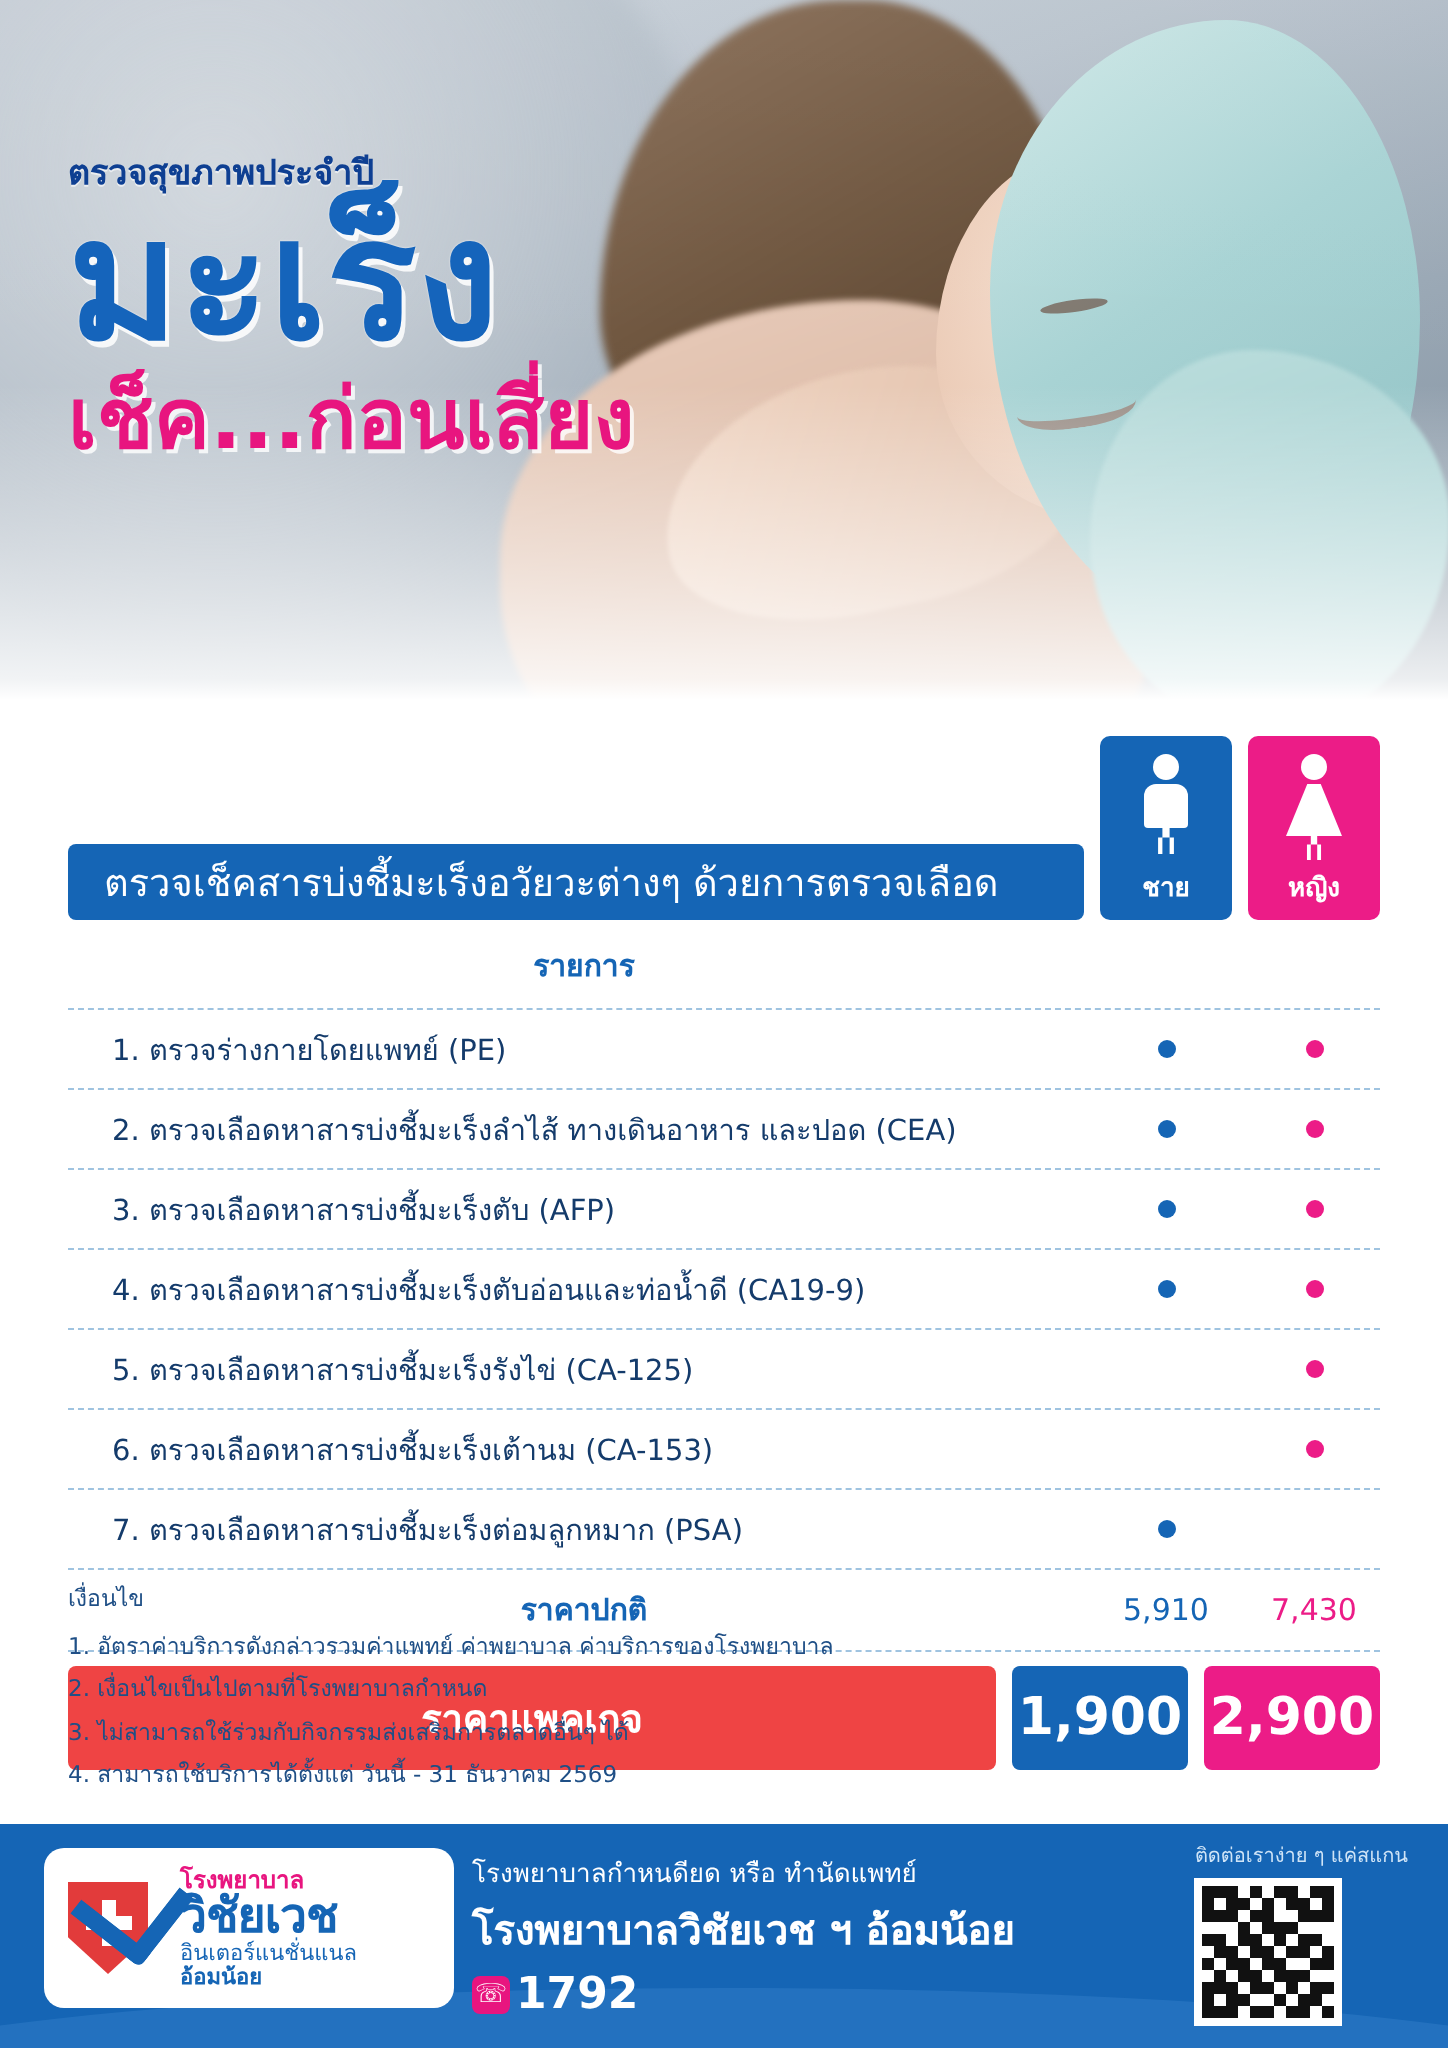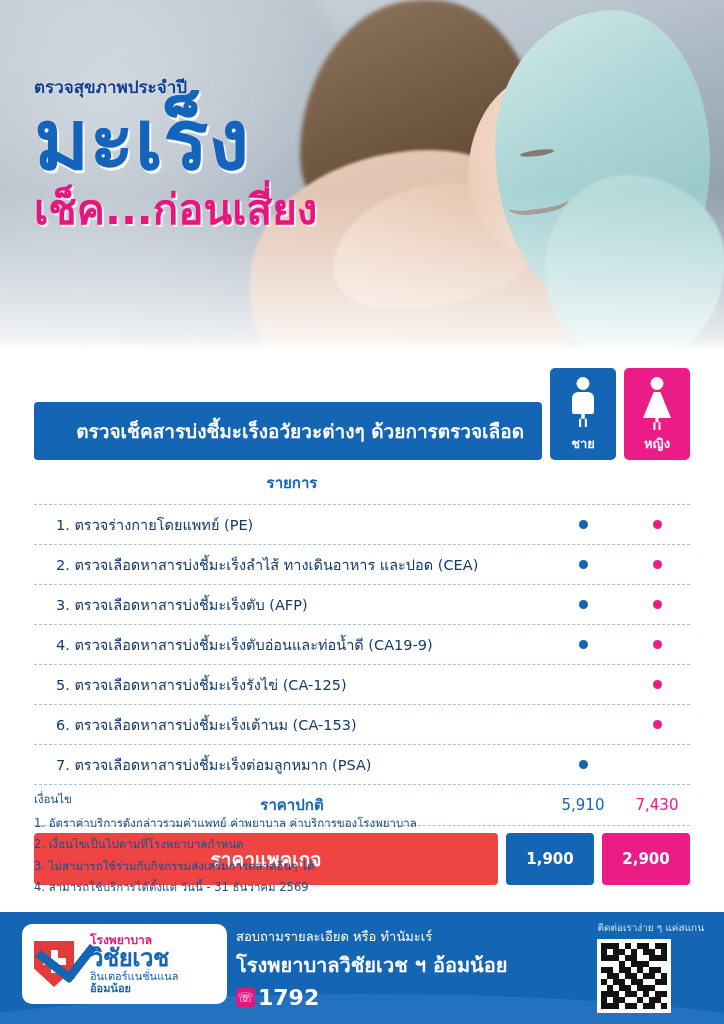--- a/index.html
+++ b/index.html
@@ -108,24 +108,23 @@
     text-shadow: 2px 2px 0 rgba(255,255,255,0.8);
   }
 
   
   .table-wrap { position: absolute; top: 368px; left: 34px; width: 656px; }
   .thead { display: flex; align-items: flex-end; gap: 8px; }
   .thead-title {
     flex: 1;
     background: #1565b5;
     color: #ffffff;
-    font-size: 19px; font-weight: bold;
-    padding: 14px 18px;
+    font-size: 19px; font-weight: normal;
+    padding: 4px 18px;
     border-radius: 4px;
-    text-align: right;
   }
   .gender {
     width: 66px; height: 92px;
     border-radius: 5px;
     display: flex; flex-direction: column; align-items: center; justify-content: flex-start;
     padding-top: 9px;
     color: #ffffff;
   }
   .gender.male { background: #1565b5; }
   .gender.female { background: #ec1c87; }
@@ -192,21 +191,21 @@
   .pkg { display: flex; align-items: stretch; gap: 8px; margin-top: 7px; }
   .pkg .pkg-label {
     flex: 1; background: #ef4444; color: #fff;
     font-size: 19px; font-weight: bold;
     display: flex; align-items: center; justify-content: center;
     border-radius: 4px; padding: 11px 0;
   }
   .pkg .pkg-price {
     width: 88px; border-radius: 4px;
     display: flex; align-items: center; justify-content: center;
-    color: #fff; font-size: 15px; font-weight: bold;
+    color: #fff; font-size: 26px; font-weight: bold;
   }
   .pkg .pkg-price.m { background: #1565b5; }
   .pkg .pkg-price.f { background: #ec1c87; }
 
   
   .conds { position: absolute; left: 34px; top: 790px; width: 640px; color: #1f4f86; }
   .conds .ctitle { font-size: 11.5px; margin-bottom: 5px; }
   .conds li { list-style: none; font-size: 11.5px; line-height: 1.85; }
 
   
@@ -433,21 +432,21 @@
       </div>
       <div class="logo-text">
         <div class="l1">โรงพยาบาล</div>
         <div class="l2">วิชัยเวช</div>
         <div class="l3">อินเตอร์แนชั่นแนล</div>
         <div class="l4">อ้อมน้อย</div>
       </div>
     </div>
 
     <div class="contact">
-      <div class="c1">สอบถามรายละเอียด หรือ ทำนัมะเร์</div>
+      <div class="c1">โรงพยาบาลกำหนดียด หรือ ทำนัดแพทย์</div>
       <div class="c2">โรงพยาบาลวิชัยเวช ฯ อ้อมน้อย</div>
       <div class="c3">
         <span class="phone-badge">
           <span class="phone-ic">☏</span>
           <span>1792</span>
         </span>
       </div>
     </div>
 
     <div class="qr-area">

